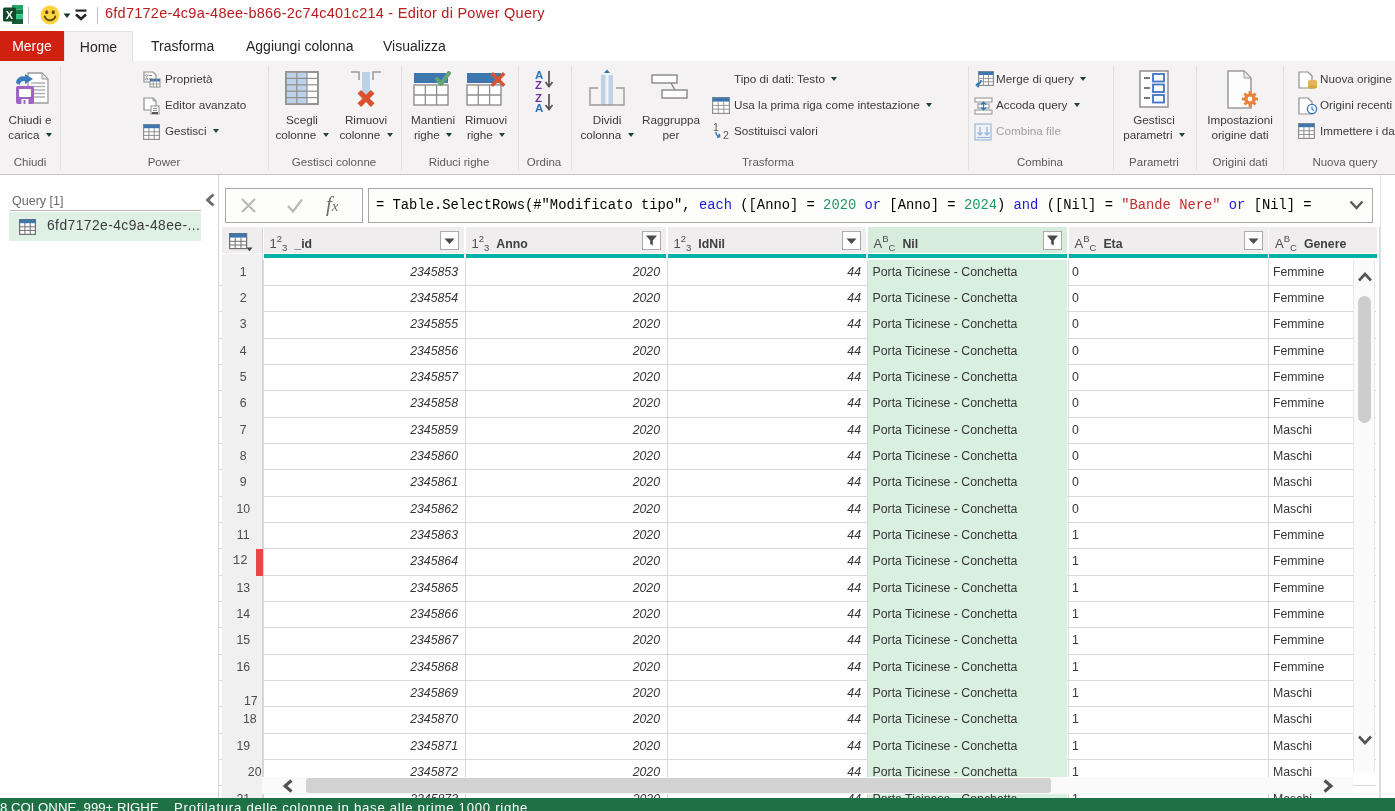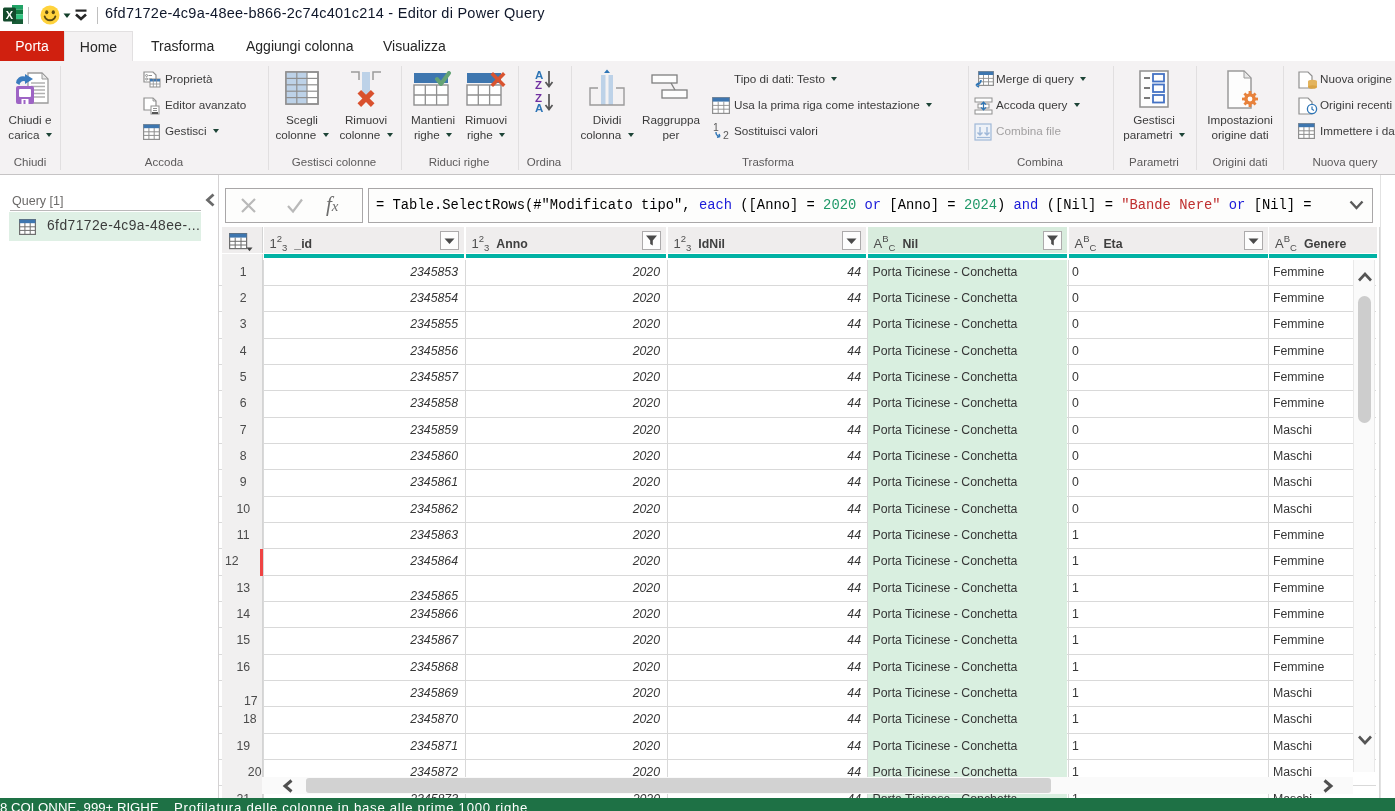--- a/index.html
+++ b/index.html
@@ -2,21 +2,21 @@
 <html><head><meta charset="utf-8">
 <style>
 *{margin:0;padding:0;box-sizing:border-box;}
 html,body{width:1395px;height:811px;overflow:hidden;background:#fff;
 font-family:"Liberation Sans",sans-serif;}
 .abs{position:absolute;}
 #app{position:relative;width:1395px;height:811px;}
 
 #titlebar{left:0;top:0;width:1395px;height:31px;background:#fff;}
 .tsep{top:7px;width:1px;height:17px;background:#bfbfbf;}
-#title{left:105px;top:5px;font-size:14.5px;color:#0f172a;letter-spacing:0.25px;}
+#title{left:105px;top:5px;font-size:14.5px;color:#b91c1c;letter-spacing:0.25px;}
 
 #tabs{left:0;top:31px;width:1395px;height:30px;background:#fff;font-size:14px;color:#262626;}
 #filetab{left:0;top:0;width:64px;height:30px;background:#d0200f;color:#fff;text-align:center;line-height:30px;}
 #hometab{left:64px;top:0;width:69px;height:31px;background:#f4f2f3;border:1px solid #e2e0e1;border-bottom:none;text-align:center;line-height:30px;}
 .tab{top:0;height:30px;line-height:30px;}
 
 #ribbon{left:0;top:61px;width:1395px;height:114px;background:#f4f2f3;border-bottom:1px solid #c6c4c5;}
 .gsep{top:5px;width:1px;height:104px;background:#e1dfe0;}
 .glabel{font-size:11.5px;color:#5c5a5b;text-align:center;top:95px;}
 .bigbtn{top:5px;text-align:center;font-size:11.7px;color:#3b3b3b;line-height:15px;}
@@ -77,38 +77,38 @@
 <path d="M23.5 9.5 l7 0 l-3.5 4.5 z" fill="#123f2a"></path>
 </svg>
 <svg class="abs" style="left:74px;top:9px" width="14" height="13" viewBox="0 0 14 13">
 <rect x="1.5" y="0.5" width="11" height="2.2" fill="#262626"></rect>
 <path d="M2 5.5 L7 10 L12 5.5" fill="none" stroke="#262626" stroke-width="2.6"></path>
 </svg>
 <div class="abs tsep" style="left:97px"></div>
 <div class="abs" id="title">6fd7172e-4c9a-48ee-b866-2c74c401c214 - Editor di Power Query</div>
 </div>
 <div id="tabs" class="abs">
-<div id="filetab" class="abs">Porta</div>
+<div id="filetab" class="abs">Merge</div>
 <div id="hometab" class="abs">Home</div>
 <div class="abs tab" style="left:151px">Trasforma</div>
 <div class="abs tab" style="left:246px">Aggiungi colonna</div>
 <div class="abs tab" style="left:383px">Visualizza</div>
 </div>
 <div id="ribbon" class="abs">
 <div class="abs gsep" style="left:60px"></div>
 <div class="abs gsep" style="left:268px"></div>
 <div class="abs gsep" style="left:401px"></div>
 <div class="abs gsep" style="left:518px"></div>
 <div class="abs gsep" style="left:571px"></div>
 <div class="abs gsep" style="left:968px"></div>
 <div class="abs gsep" style="left:1113px"></div>
 <div class="abs gsep" style="left:1196px"></div>
 <div class="abs gsep" style="left:1283px"></div>
 <div class="abs glabel" style="left:-50px;width:160px;">Chiudi</div>
-<div class="abs glabel" style="left:84px;width:160px;">Accoda</div>
+<div class="abs glabel" style="left:84px;width:160px;">Power</div>
 <div class="abs glabel" style="left:254px;width:160px;">Gestisci colonne</div>
 <div class="abs glabel" style="left:379px;width:160px;">Riduci righe</div>
 <div class="abs glabel" style="left:464px;width:160px;">Ordina</div>
 <div class="abs glabel" style="left:688px;width:160px;">Trasforma</div>
 <div class="abs glabel" style="left:960px;width:160px;">Combina</div>
 <div class="abs glabel" style="left:1074px;width:160px;">Parametri</div>
 <div class="abs glabel" style="left:1160px;width:160px;">Origini dati</div>
 <div class="abs glabel" style="left:1265px;width:160px;">Nuova query</div>
 <div class="abs bigbtn" style="left:0px;width:60px;">
         <div class="ic">
@@ -557,31 +557,31 @@
 <div class="row" style="top:296.00px;">
         <div class="rownum abs" style="background:#f1f0f0;height:26.35px;line-height:25px;left:3px;width:40.5px;border-right:1px solid #d4d4d4;text-align:center;padding-left:3px;">11</div>
         <div class="cnum" style="left:48px;width:191px;">2345863</div>
         <div class="cnum" style="left:250px;width:191px;">2020</div>
         <div class="cnum" style="left:452px;width:190px;">44</div>
         <div class="ctxt" style="left:648.5px;width:199.5px;background:#d9efe0;padding-left:5px;height:26.35px;">Porta Ticinese - Conchetta</div>
         <div class="ctxt" style="left:853px;width:150px;">1</div>
         <div class="ctxt" style="left:1054px;width:100px;">Femmine</div>
       </div>
 <div class="row" style="top:322.35px;">
-        <div class="rownum abs" style="background:#f1f0f0;height:26.35px;line-height:25px;left:3px;width:40.5px;border-right:3px solid #ef4444;text-align:left;padding-left:3px;">12</div>
+        <div class="rownum abs" style="background:#f1f0f0;height:26.35px;line-height:25px;left:3px;width:40.5px;border-right:7px solid #ef4444;text-align:center;padding-left:3px;font-family:Liberation Mono, monospace;">12</div>
         <div class="cnum" style="left:48px;width:191px;">2345864</div>
         <div class="cnum" style="left:250px;width:191px;">2020</div>
         <div class="cnum" style="left:452px;width:190px;">44</div>
         <div class="ctxt" style="left:648.5px;width:199.5px;background:#d9efe0;padding-left:5px;height:26.35px;">Porta Ticinese - Conchetta</div>
         <div class="ctxt" style="left:853px;width:150px;">1</div>
         <div class="ctxt" style="left:1054px;width:100px;">Femmine</div>
       </div>
 <div class="row" style="top:348.70px;">
         <div class="rownum abs" style="background:#f1f0f0;height:26.35px;line-height:25px;left:3px;width:40.5px;border-right:1px solid #d4d4d4;text-align:center;padding-left:3px;">13</div>
-        <div class="cnum" style="left:48px;width:191px;margin-top:8px;">2345865</div>
+        <div class="cnum" style="left:48px;width:191px;">2345865</div>
         <div class="cnum" style="left:250px;width:191px;">2020</div>
         <div class="cnum" style="left:452px;width:190px;">44</div>
         <div class="ctxt" style="left:648.5px;width:199.5px;background:#d9efe0;padding-left:5px;height:26.35px;">Porta Ticinese - Conchetta</div>
         <div class="ctxt" style="left:853px;width:150px;">1</div>
         <div class="ctxt" style="left:1054px;width:100px;">Femmine</div>
       </div>
 <div class="row" style="top:375.05px;">
         <div class="rownum abs" style="background:#f1f0f0;height:26.35px;line-height:25px;left:3px;width:40.5px;border-right:1px solid #d4d4d4;text-align:center;padding-left:3px;">14</div>
         <div class="cnum" style="left:48px;width:191px;">2345866</div>
         <div class="cnum" style="left:250px;width:191px;">2020</div>

